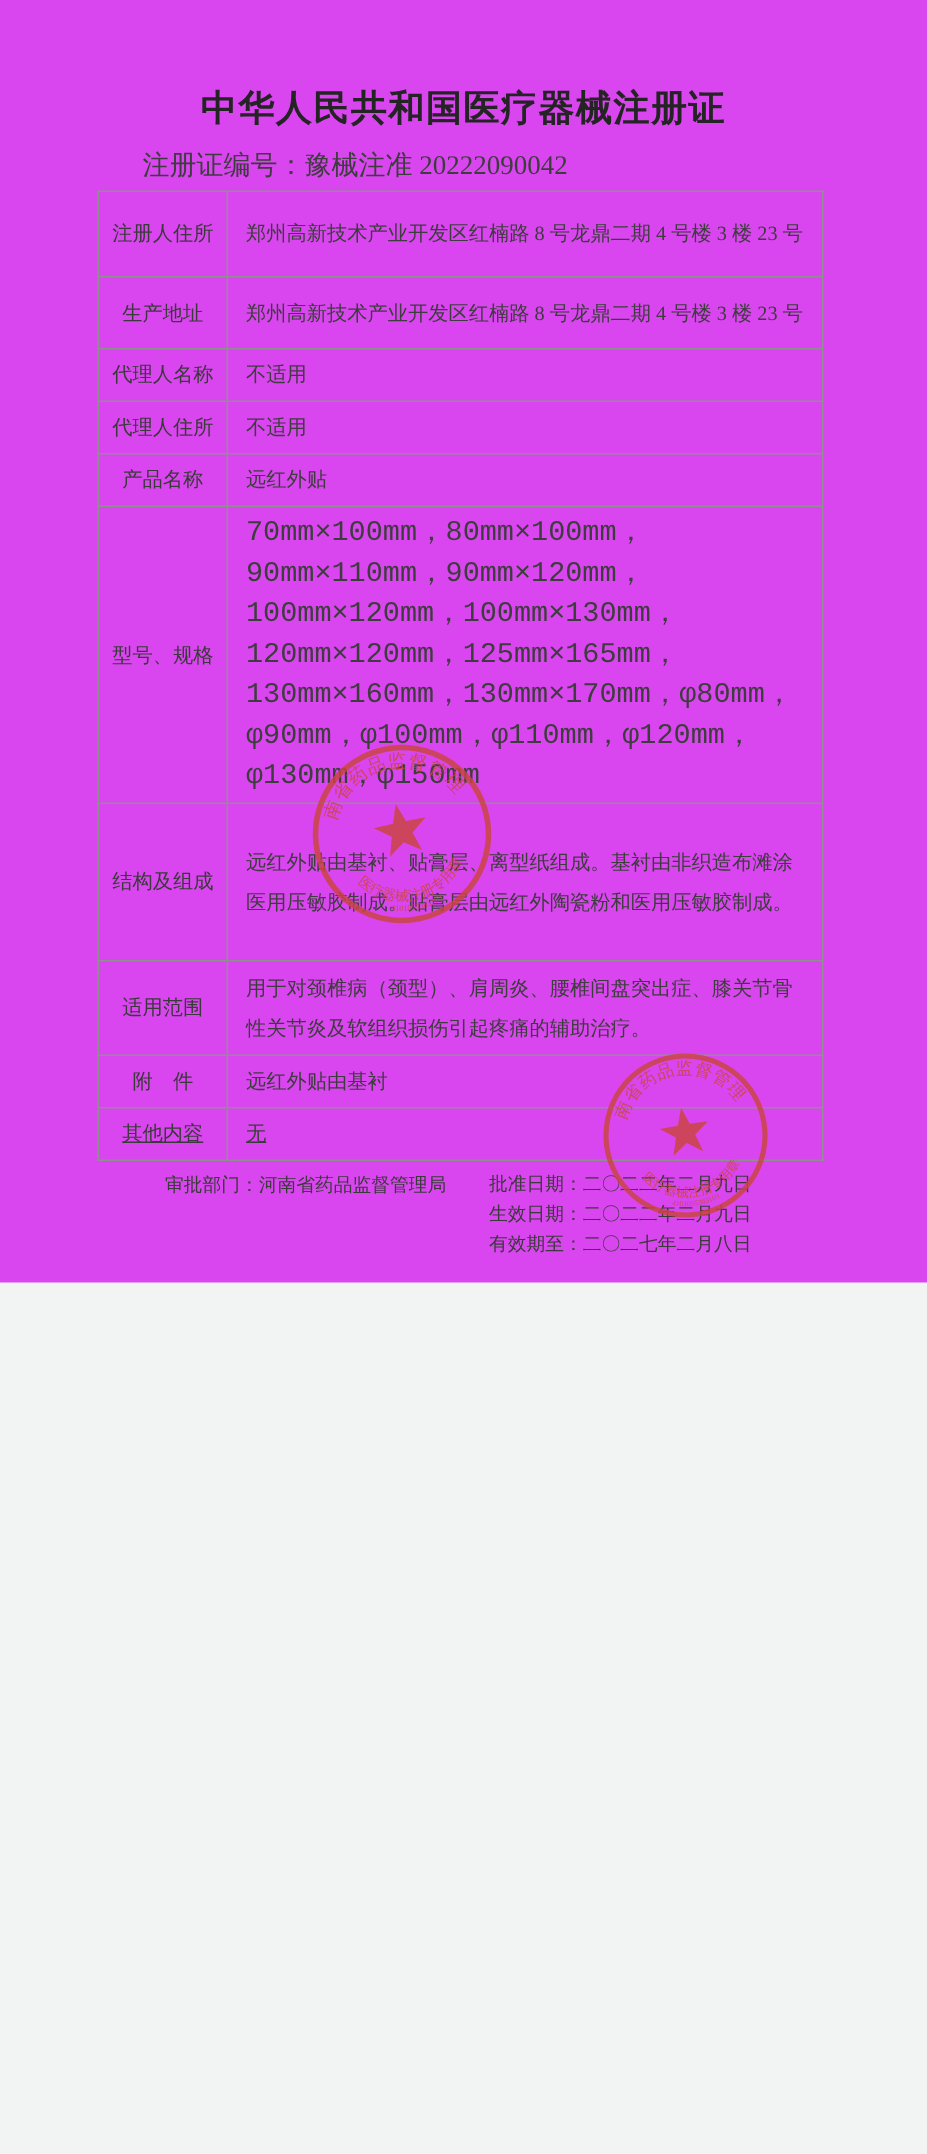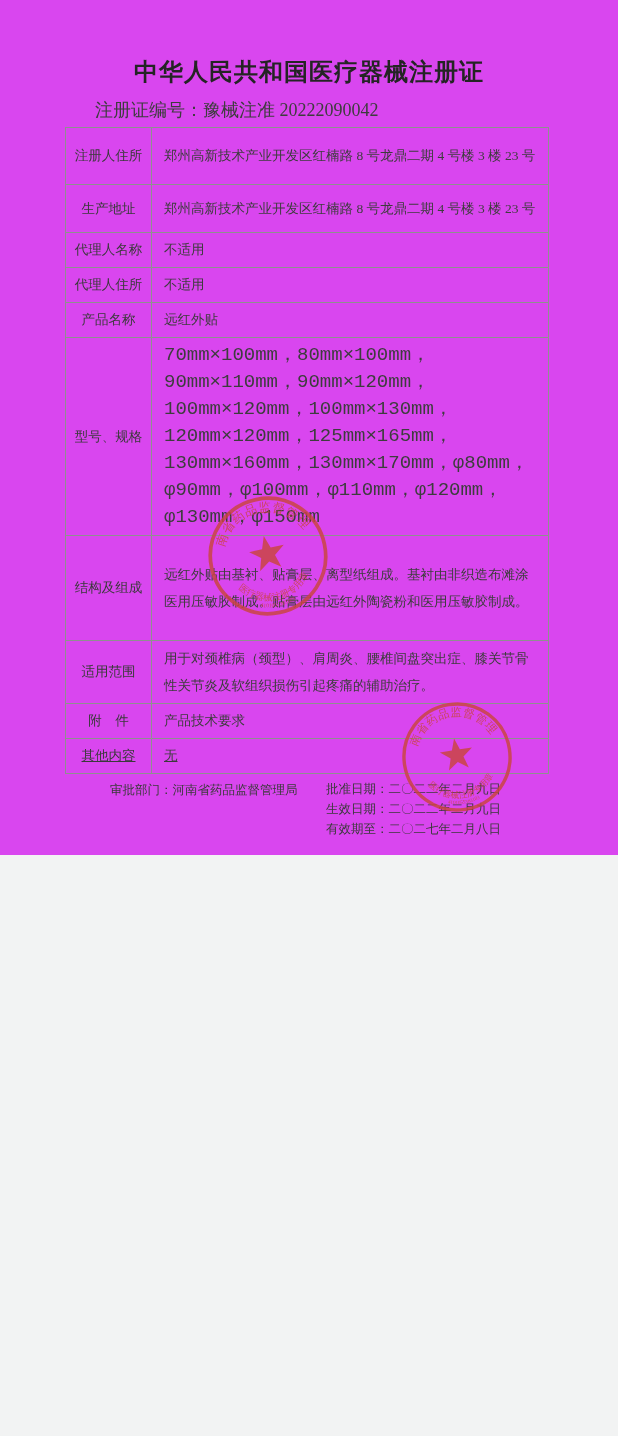--- a/index.html
+++ b/index.html
@@ -134,21 +134,21 @@
       <tr class="r8">
         <td class="lbl">结构及组成</td>
         <td class="val">远红外贴由基衬、贴膏层、离型纸组成。基衬由非织造布滩涂医用压敏胶制成。贴膏层由远红外陶瓷粉和医用压敏胶制成。</td>
       </tr>
       <tr class="r9">
         <td class="lbl">适用范围</td>
         <td class="val">用于对颈椎病（颈型）、肩周炎、腰椎间盘突出症、膝关节骨性关节炎及软组织损伤引起疼痛的辅助治疗。</td>
       </tr>
       <tr class="r10">
         <td class="lbl">附　件</td>
-        <td class="val">产品技术要求</td>
+        <td class="val">远红外贴由基衬</td>
       </tr>
       <tr class="r11">
         <td class="lbl">其他内容</td>
         <td class="val">无</td>
       </tr>
     </tbody>
   </table>
 
   <div class="footer">
     <div class="dept-line">

